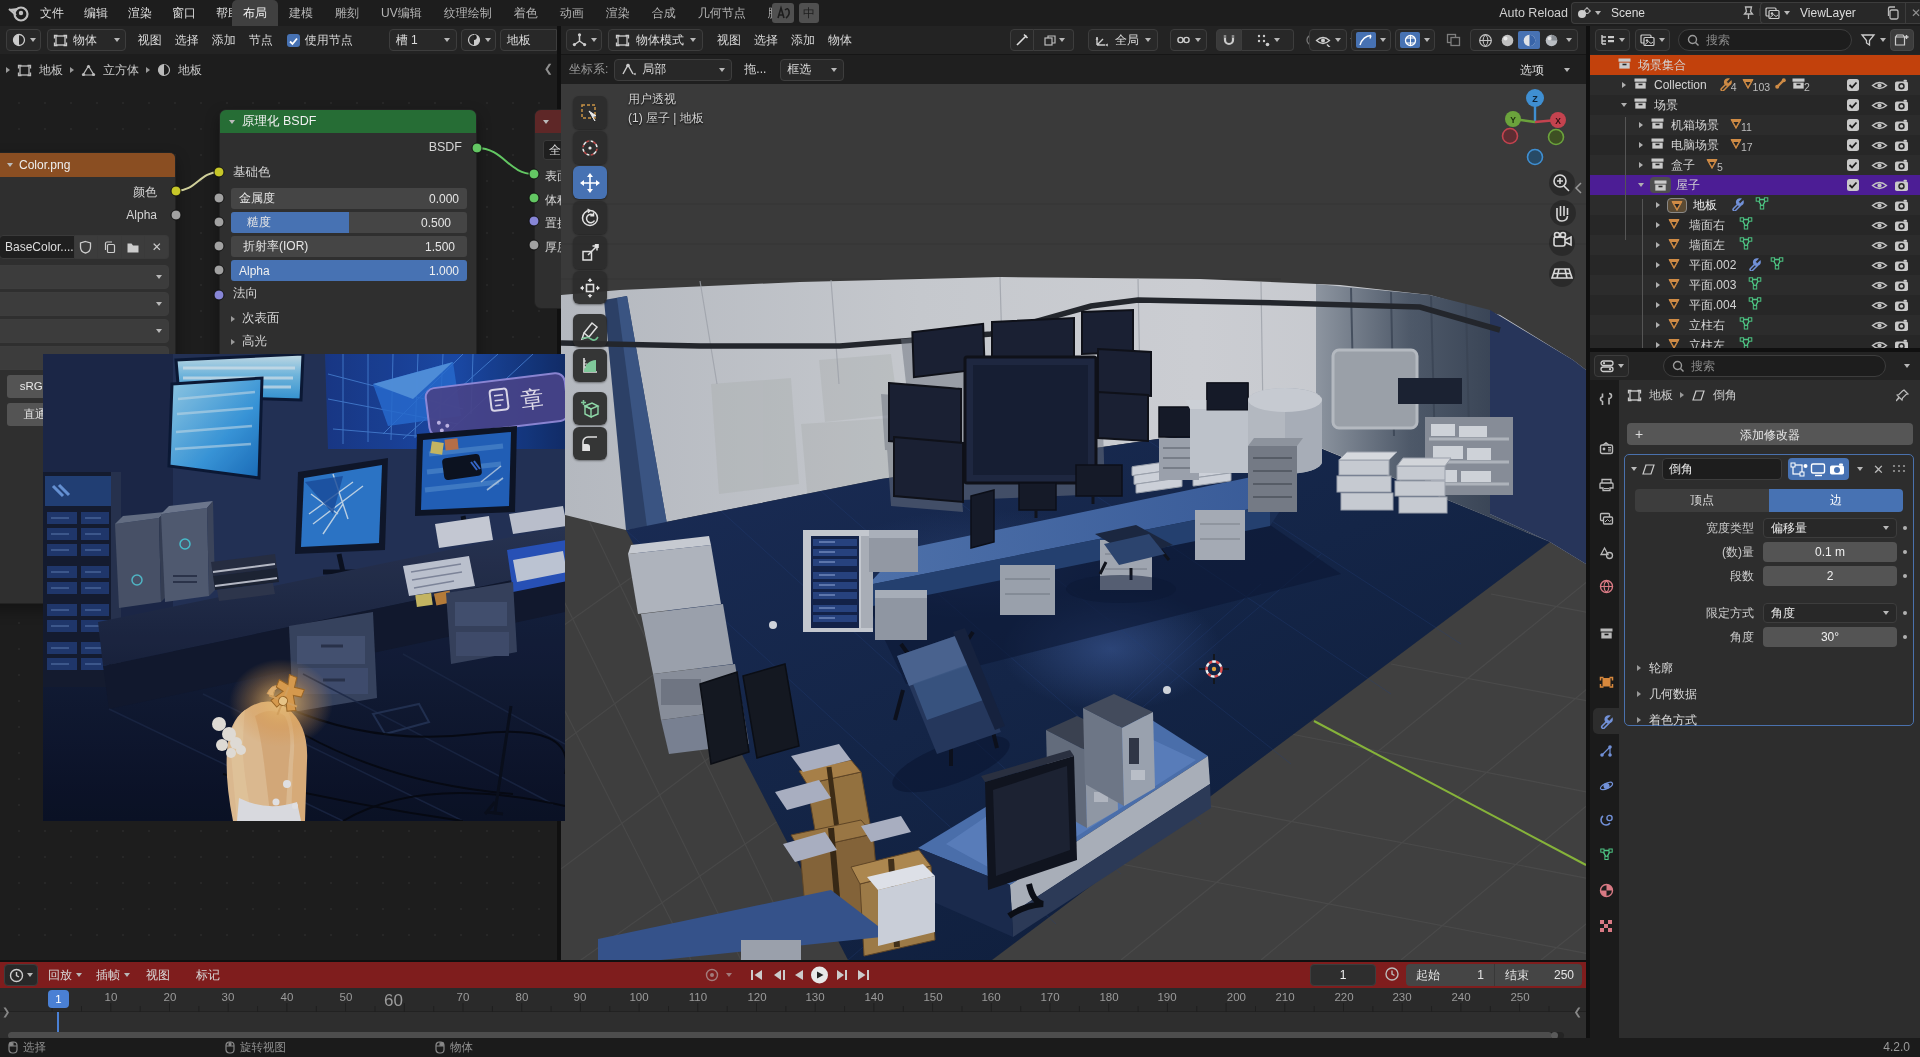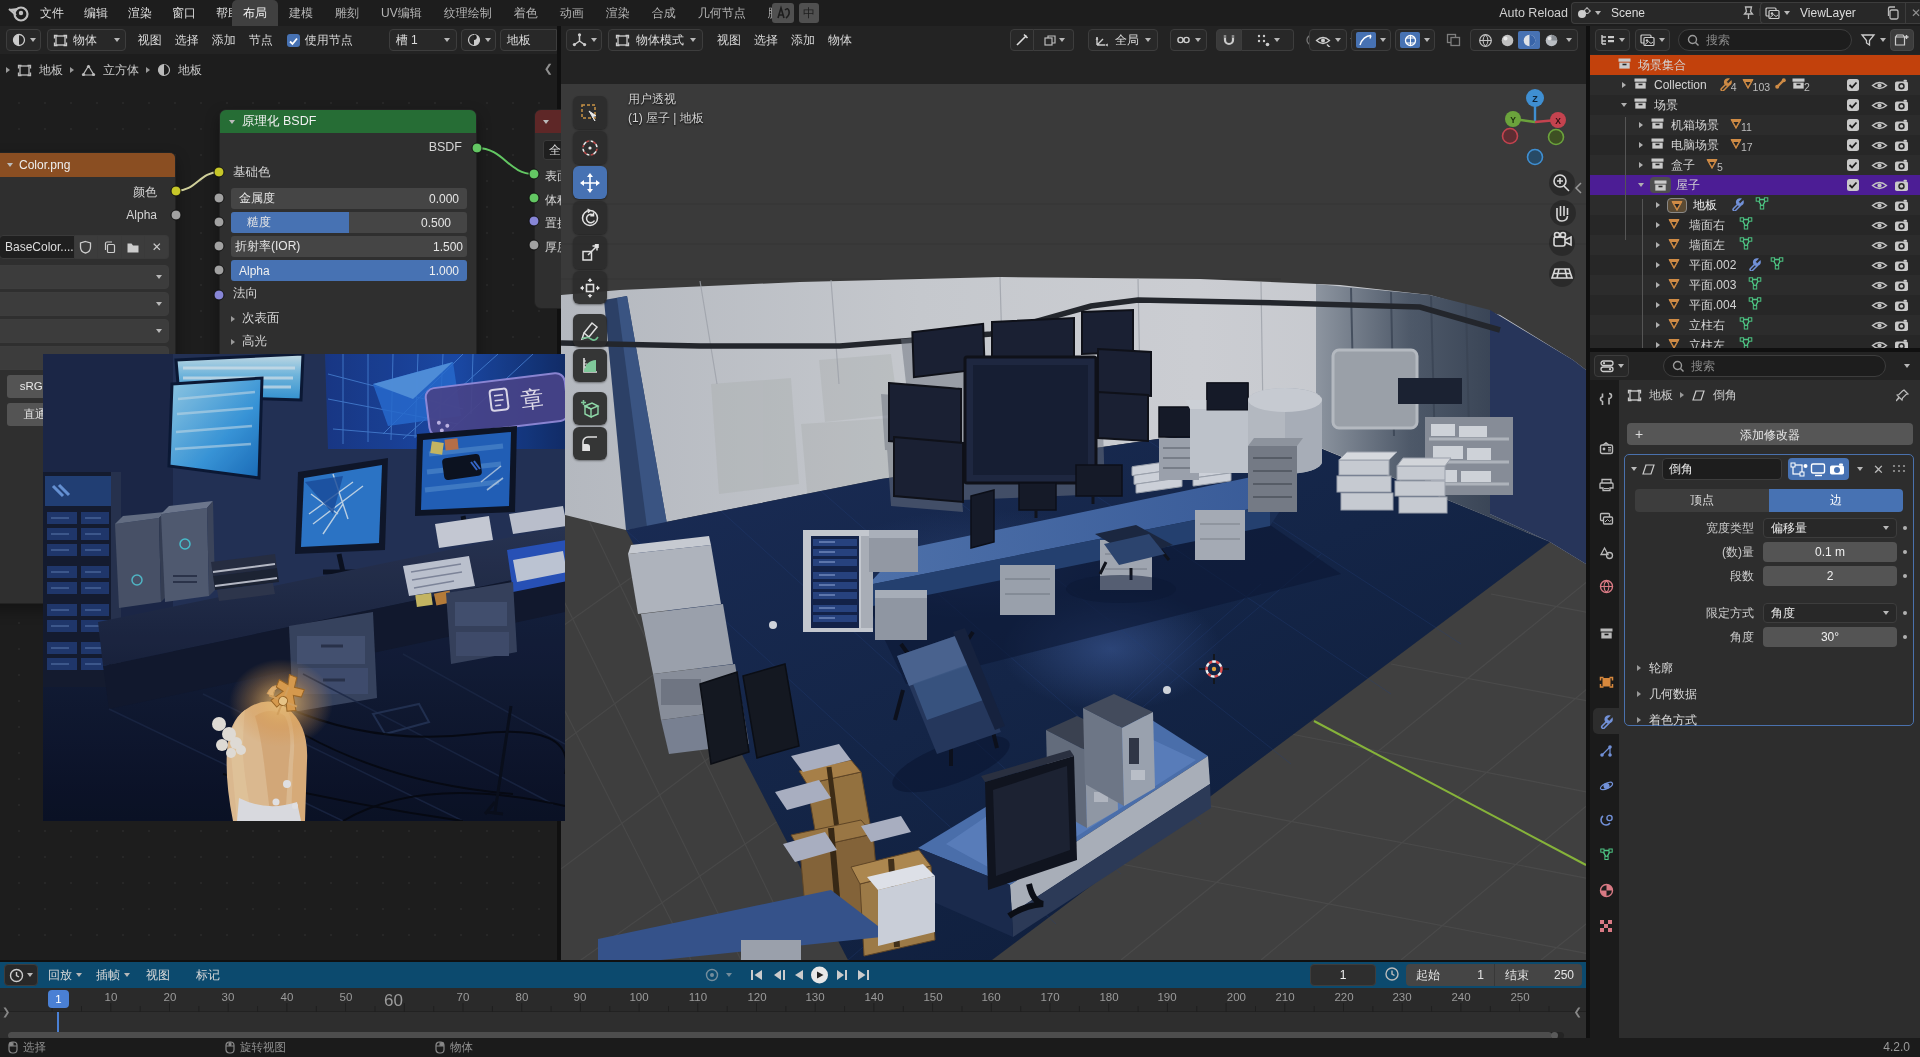--- a/index.html
+++ b/index.html
@@ -215,21 +215,21 @@
       <div class="txt" style="position:absolute;left:13px;top:54px;font-size:12.5px">基础色</div>
       <div class="abs" style="left:11px;top:78px;width:236px;height:21px;background:#454545;border-radius:3px;color:#e6e6e6;font-size:12px;display:flex;align-items:center;padding:0 8px">
             <span>金属度</span>
             <span style="margin-left:auto">0.000</span>
           </div>
       <div class="abs" style="left:11px;top:102px;width:236px;height:21px;background:#454545;border-radius:3px;color:#e6e6e6;font-size:12px;display:flex;align-items:center;padding:0 16px;overflow:hidden">
             <div class="abs" style="left:0;top:0;width:118px;height:21px;background:#4772b3"></div>
             <span style="position:relative">糙度</span>
             <span style="margin-left:auto;position:relative">0.500</span>
           </div>
-      <div class="abs" style="left:11px;top:126px;width:236px;height:21px;background:#454545;border-radius:3px;color:#e6e6e6;font-size:12px;display:flex;align-items:center;padding:0 4px">
+      <div class="abs" style="left:11px;top:126px;width:236px;height:21px;background:#454545;border-radius:3px;color:#e6e6e6;font-size:12px;display:flex;align-items:center;padding:0 12px">
             <span>折射率(IOR)</span>
             <span style="margin-left:auto">1.500</span>
           </div>
       <div class="abs" style="left:11px;top:150px;width:236px;height:21px;background:#4772b3;border-radius:3px;color:#f0f0f0;font-size:12px;display:flex;align-items:center;padding:0 8px">
             <span>Alpha</span>
             <span style="margin-left:auto">1.000</span>
           </div>
       <div class="txt" style="position:absolute;left:13px;top:175px;font-size:12.5px">法向</div>
       <div class="row" style="position:absolute;left:11px;top:200px;gap:7px">
             <span class="chevr"></span>
@@ -420,20 +420,35 @@
                 <circle cx="7.5" cy="7.5" r="5.8" fill="#b9bdc2"></circle>
                 <path d="M7.5 1.7 A5.8 5.8 0 0 1 13.3 7.5 L7.5 7.5 Z" fill="#888d93"></path>
                 <circle cx="5.5" cy="5.5" r="1.8" fill="#e8e8e8"></circle>
               </svg>
             </div>
         <span class="chev" style="margin:0 2px 0 4px"></span>
       </div>
     </div>
   </div>
 
+  <div class="abs row" style="left:0;top:28px;width:100%;height:30px;background:#1f1f1f;border-top:1px solid #161616">
+    <span class="txt dim" style="margin-left:8px">坐标系:</span>
+    <div class="wdg" style="height:22px;margin-left:6px;width:118px;padding:0 6px">
+          <svg width="15" height="13" viewBox="0 0 15 13">
+            <path d="M2 11 L7 2 L12 11" fill="none" stroke="#ccc" stroke-width="1.4"></path>
+            <circle cx="7" cy="2.5" r="1.8" fill="#ccc"></circle>
+            <path d="M12 11 l2.6 -1.3 v2.6 Z" fill="#ccc"></path>
+          </svg>
+          <span style="margin-left:6px">局部</span>
+          <span class="chev"></span>
+        </div>
+    <span class="txt" style="margin-left:12px">拖...</span>
+    <div class="wdg" style="height:22px;margin-left:14px;width:64px">框选<span class="chev"></span></div>
+    <div class="wdg" style="position:absolute;right:10px;top:4px;height:22px;width:62px;background:transparent;border:0">选项<span class="chev"></span></div>
+  </div>
 
   <div class="abs" id="vpcanvas" style="left:0;top:58px;width:1025px;height:876px;background:#3a3a3a;overflow:hidden">
     <svg width="1025" height="876" viewBox="0 0 1025 876">
       <defs>
         <linearGradient id="wallg" x1="0" y1="0" x2="1" y2="0">
               <stop offset="0" stop-color="#b4b8bf"></stop>
               <stop offset=".35" stop-color="#c5c8cd"></stop>
               <stop offset=".62" stop-color="#cbcdd2"></stop>
               <stop offset="1" stop-color="#c0c3c9"></stop>
             </linearGradient>
@@ -1549,21 +1564,21 @@
             <span class="pdot"></span>
           </div>
       <div class="row" style="margin:14px 0 0 12px;height:14px;gap:8px;color:#d8d8d8;font-size:12px"><span class="chevr"></span>轮廓</div>
       <div class="row" style="margin:12px 0 0 12px;height:14px;gap:8px;color:#d8d8d8;font-size:12px"><span class="chevr"></span>几何数据</div>
       <div class="row" style="margin:12px 0 0 12px;height:14px;gap:8px;color:#d8d8d8;font-size:12px"><span class="chevr"></span>着色方式</div>
     </div>
   </div>
 </div>
 
 <div class="abs" id="timeline" style="left:0;top:960px;width:1586px;height:78px;background:#2b2b2b;border-top:2px solid #101010">
-  <div class="abs row" style="left:0;top:0;width:100%;height:26px;background:#0c4a6e">
+  <div class="abs row" style="left:0;top:0;width:100%;height:26px;background:#7f1d1d">
     <div class="wdg" style="height:22px;margin-left:4px;padding:0 4px">
           <svg width="15" height="15" viewBox="0 0 15 15">
             <circle cx="7.5" cy="7.5" r="6" fill="none" stroke="#ccc" stroke-width="1.4"></circle>
             <path d="M7.5 4 V7.5 L10 9" stroke="#ccc" stroke-width="1.4" fill="none"></path>
           </svg>
           <span class="chev" style="margin-left:3px"></span>
         </div>
     <div class="row txt" style="margin-left:10px;gap:8px;color:#d8d8d8">
       <span class="row">回放<span class="chev" style="margin-left:4px"></span></span>
       <span class="row" style="margin-left:6px">插帧<span class="chev" style="margin-left:4px"></span></span>

